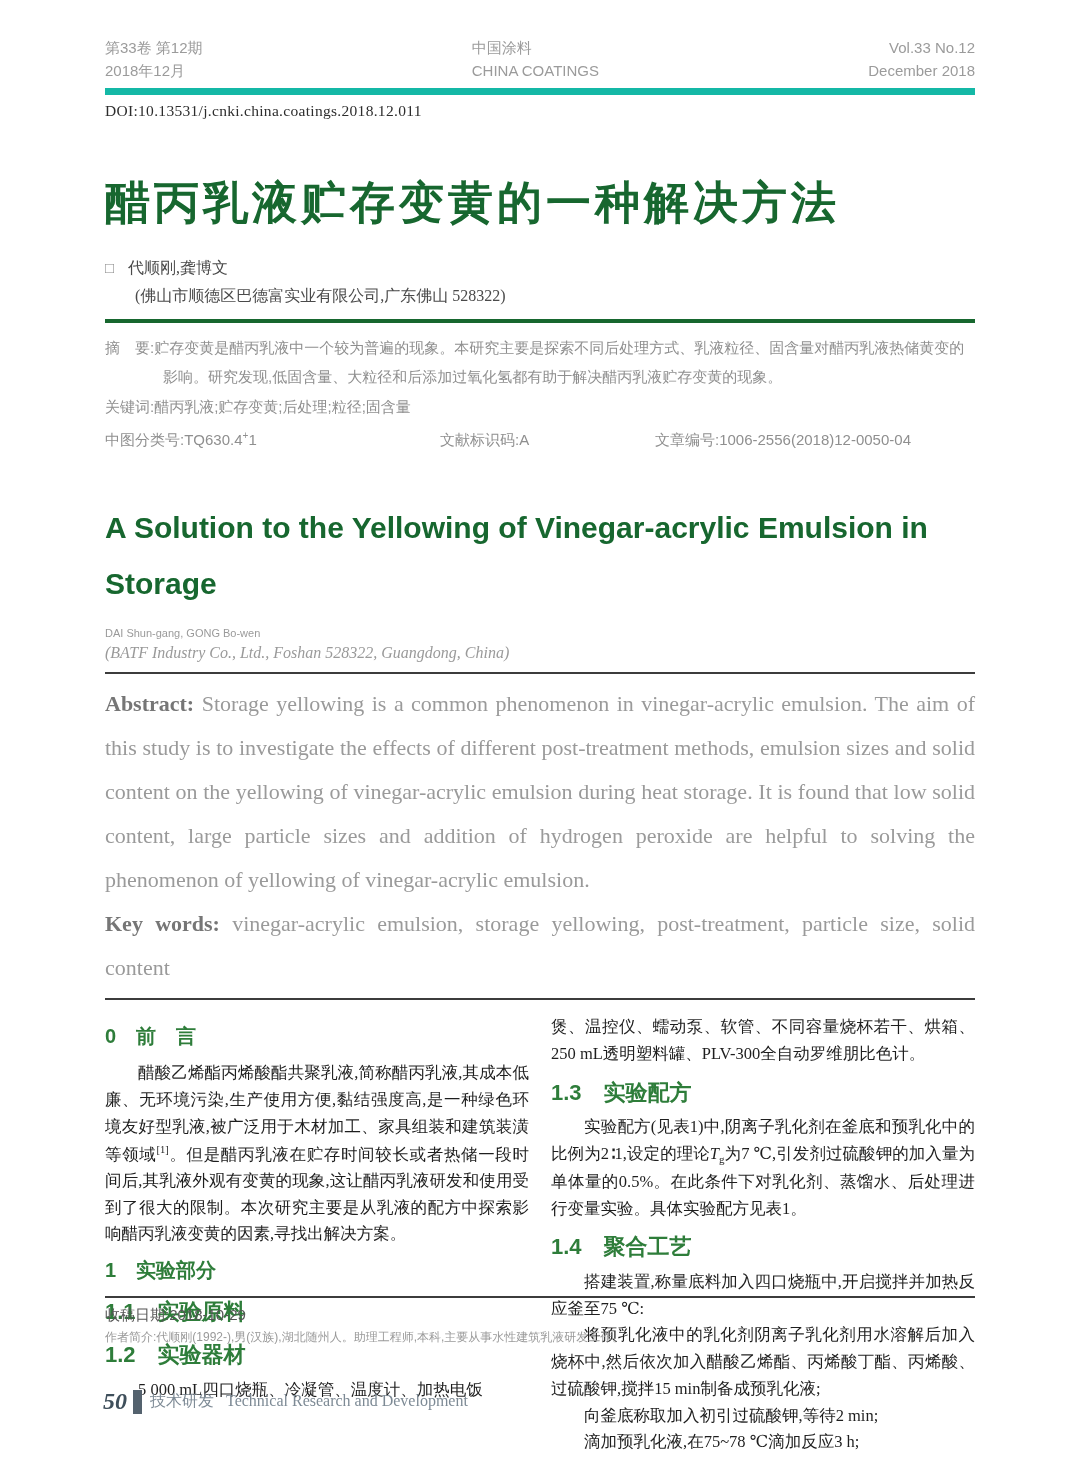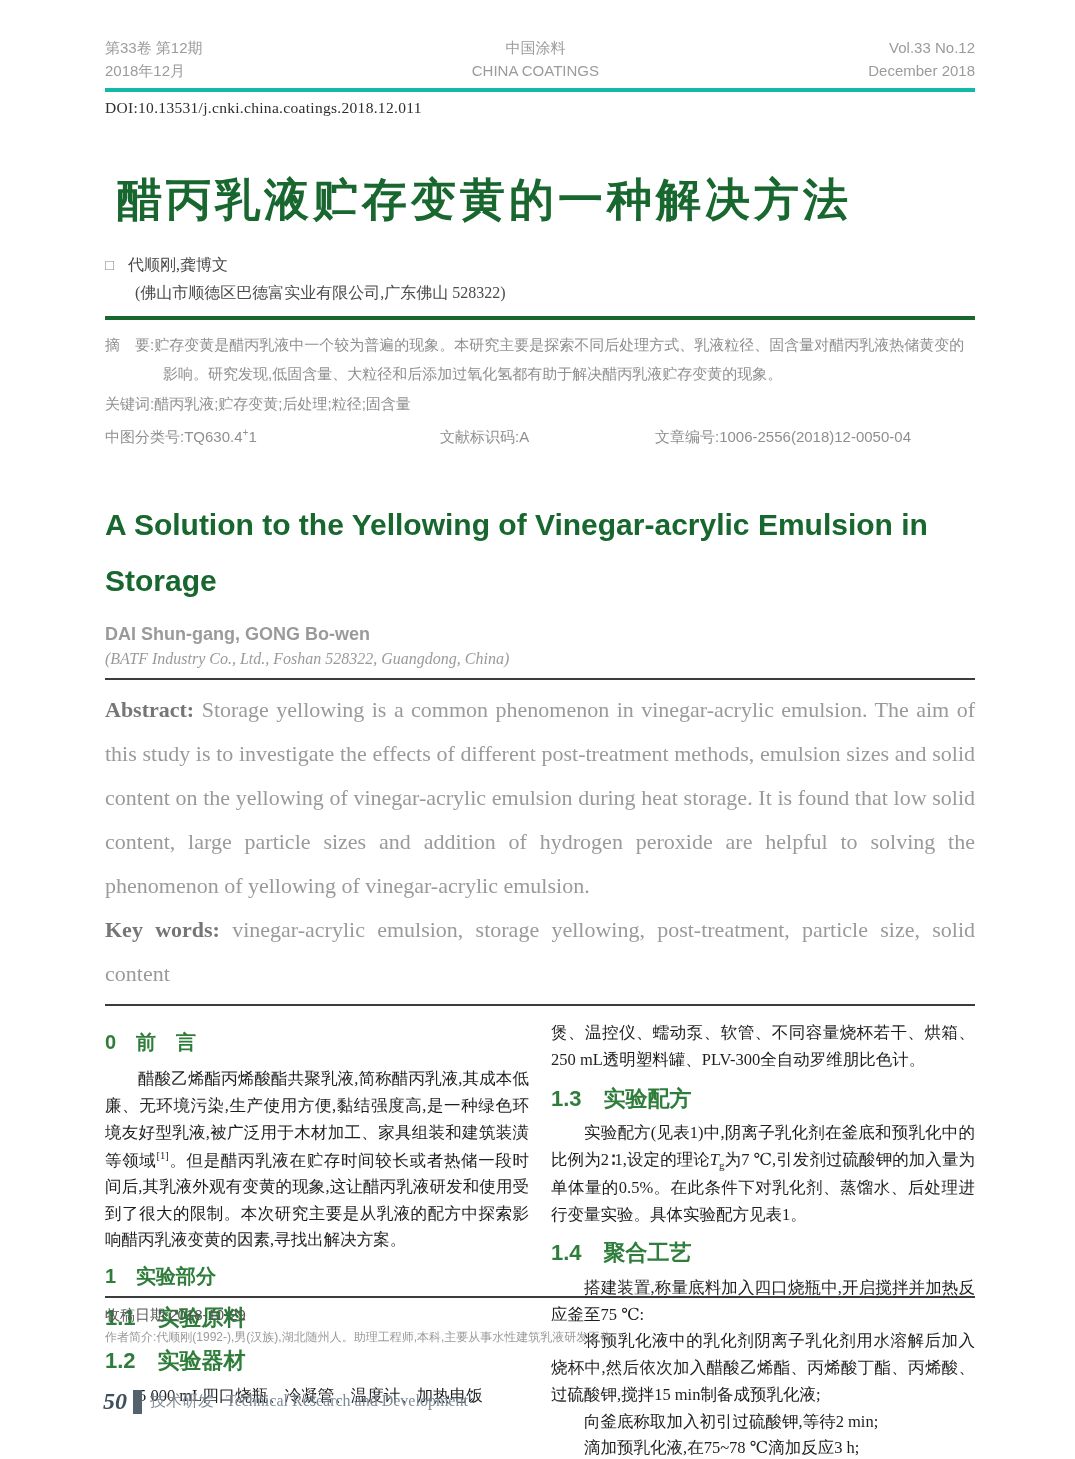--- a/index.html
+++ b/index.html
@@ -12,30 +12,30 @@
     padding:36px 100px 0 105px;
     font-family:"Liberation Serif","DejaVu Serif",serif;
     color:#222;
     overflow:hidden;
   }
 
   
   .jheader {
     display:flex; justify-content:space-between; align-items:flex-end;
     color:#9b9b9b; font-size:15px; line-height:1.55;
-    padding-bottom:5px; border-bottom:4px solid #14b8a6;
-    font-family:"Liberation Sans","DejaVu Sans",sans-serif;
-  }
-  .jh-center { text-align:center; }
+    padding-bottom:5px; border-bottom:7px solid #14b8a6;
+    font-family:"Liberation Sans","DejaVu Sans",sans-serif;
+  }
+  .jh-center { }
   .jh-right  { text-align:right; }
   .doi { margin-top:7px; font-size:15.5px; color:#2d2d2d; letter-spacing:0.3px; }
 
   
   .zh-title {
-    margin:56px 0 0 12px;
+    margin:56px 0 0 0;
     color:#17672f;
     font-size:45px; font-weight:800; letter-spacing:4px;
     font-family:"Liberation Sans","DejaVu Sans",sans-serif;
     line-height:1.2;
   }
   .authors { margin-top:24px; font-size:16px; color:#4a4a4a; line-height:1.8; }
   .marker { color:#8a8a8a; margin-right:14px; font-size:15px; }
   .affil-zh { padding-left:30px; color:#4a4a4a; }
   .green-rule { height:4px; background:#17672f; margin-top:8px; }
 
@@ -48,22 +48,22 @@
   .meta-row > span:nth-child(1) { width:335px; }
   .meta-row > span:nth-child(2) { width:215px; }
   .meta-row sup { font-size:10px; }
 
   
   .en-title {
     margin:46px 0 0 0;
     color:#17672f; font-size:30px; font-weight:bold; line-height:1.85;
     font-family:"Liberation Sans","DejaVu Sans",sans-serif;
   }
-  .en-authors { margin-top:16px; color:#9a9a9a; font-size:18px;
-                font-family:"Liberation Sans","DejaVu Sans",sans-serif;font-weight:bold; }
+  .en-authors { margin-top:16px; color:#9a9a9a; font-size:11px;
+                font-family:"Liberation Sans","DejaVu Sans",sans-serif; }
   .en-affil { margin-top:5px; color:#9a9a9a; font-size:16px; font-style:italic; }
   .dark-rule { height:2px; background:#3c3c3c; margin-top:10px; }
   .en-abs, .en-kw { margin:8px 0 0 0; color:#9a9a9a; font-size:22px;
                     line-height:2.0; text-align:justify; }
   .en-kw { margin-top:0; }
   .en-label { color:#767676; font-weight:bold; }
   .rule-after-kw { margin-top:8px; }
 
   
   .body-cols { display:flex; gap:22px; margin-top:14px; height:466px; overflow:hidden; }

